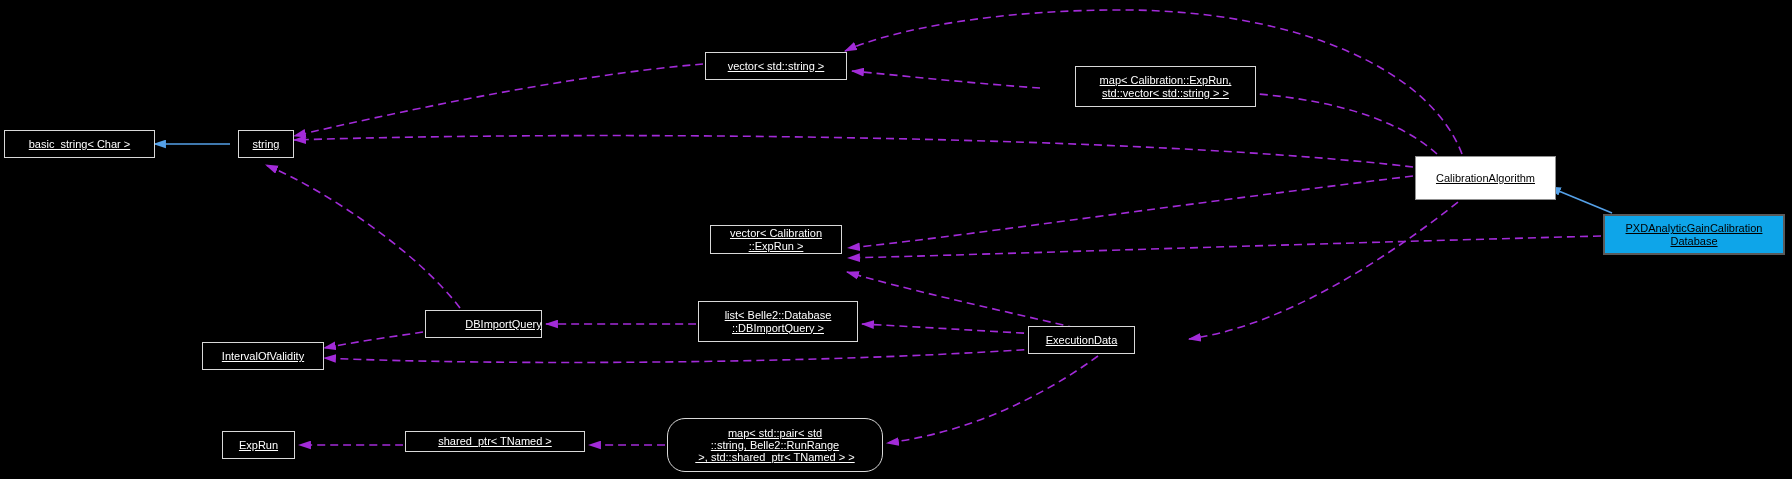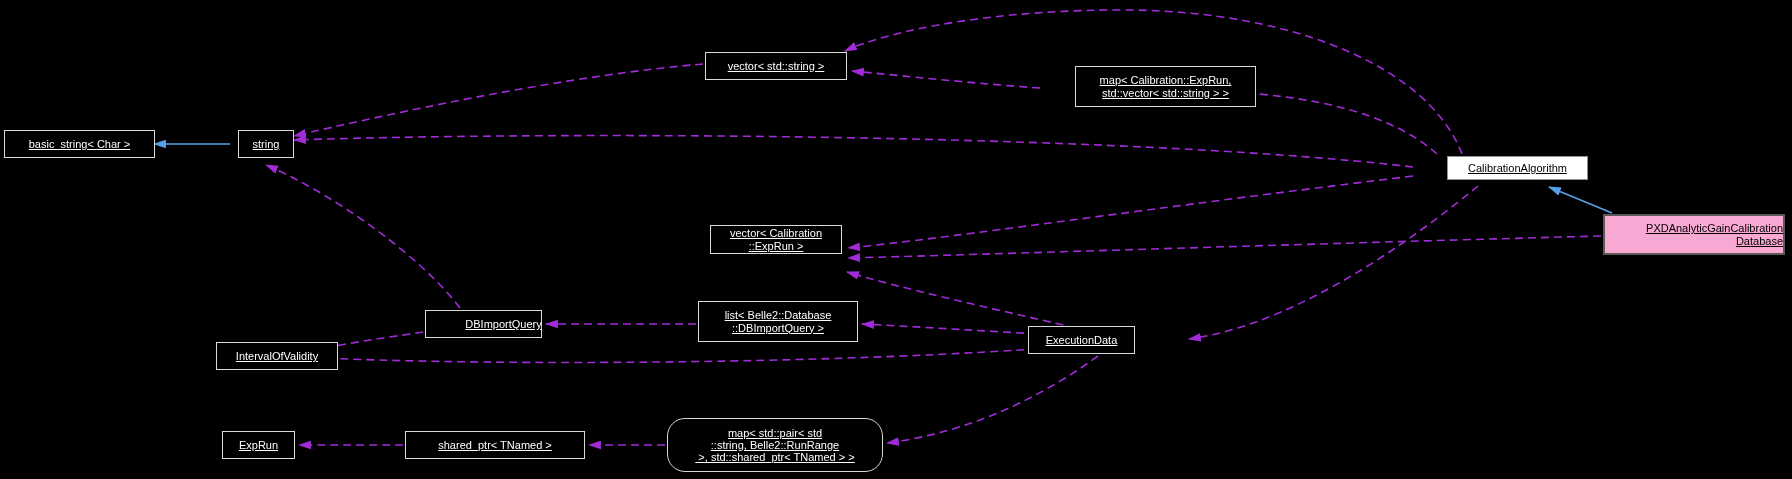--- a/index.html
+++ b/index.html
@@ -3,21 +3,21 @@
 <meta charset="utf-8">
 <style>
   html,body{margin:0;padding:0;background:#000;width:1792px;height:479px;overflow:hidden;}
   #canvas{position:relative;width:1792px;height:479px;background:#000;
           font-family:"Liberation Sans","DejaVu Sans",sans-serif;}
   #edges{position:absolute;left:0;top:0;width:1792px;height:479px;}
   .node{position:absolute;box-sizing:border-box;border:1px solid #D9D9D9;background:#000;color:#fff;
         display:flex;flex-direction:column;align-items:center;justify-content:center;
         text-align:center;font-size:11px;line-height:1.1;white-space:pre;cursor:pointer;text-decoration:underline;}
   .node.light{background:#fff;color:#000;border-color:#8f8f8f;}
-  .node.current{background:#f9a8d4;color:#000;border-color:#5a5a5a;border-width:2px;align-items:flex-end;}
+  .node.current{background:#0ea5e9;color:#000;border-color:#5a5a5a;border-width:2px;}
 </style>
 </head>
 <body>
 
 <div id="canvas">
   <svg id="edges" xmlns="http://www.w3.org/2000/svg" width="1792" height="479" viewBox="0 0 1792 479">
     <defs>
       <marker id="arrow-uses" viewBox="0 0 12 8" refX="11" refY="4" markerWidth="13" markerHeight="9" orient="auto" markerUnits="userSpaceOnUse">
         <path d="M0,0 L12,4 L0,8 Z" fill="#A22BD8"></path>
       </marker>
@@ -45,24 +45,24 @@
         <path d="M 460,308 C 420,255 330,192 266,165" fill="none" stroke="#A22BD8" stroke-width="1.6" stroke-dasharray="8 5" marker-end="url(#arrow-uses)"></path>
         <path d="M 665,445 C 640,445 615,445 589,445" fill="none" stroke="#A22BD8" stroke-width="1.6" stroke-dasharray="8 5" marker-end="url(#arrow-uses)"></path>
         <path d="M 403,445 C 370,445 335,445 299,445" fill="none" stroke="#A22BD8" stroke-width="1.6" stroke-dasharray="8 5" marker-end="url(#arrow-uses)"></path>
       </g>
   </svg>
   <div id="nodes">
       <div class="node dark" style="left: 4px; top: 130px; width: 151px; height: 28px;"><div>basic_string&lt; Char &gt;</div></div>
       <div class="node dark" style="left: 225px; top: 130px; width: 56px; height: 28px; margin-left: 13px;"><div>string</div></div>
       <div class="node dark" style="left: 705px; top: 52px; width: 142px; height: 28px;"><div>vector&lt; std::string &gt;</div></div>
       <div class="node dark" style="left: 1042px; top: 66px; width: 181px; height: 41px; margin-left: 33px;"><div>map&lt; Calibration::ExpRun,</div><div>std::vector&lt; std::string &gt; &gt;</div></div>
-      <div class="node light" style="left: 1415px; top: 156px; width: 141px; height: 24px; margin-left: 32px;"><div>CalibrationAlgorithm</div></div>
+      <div class="node light" style="left: 1415px; top: 156px; width: 141px; height: 44px;"><div>CalibrationAlgorithm</div></div>
       <div class="node current" style="left: 1603px; top: 214px; width: 182px; height: 41px;"><div>PXDAnalyticGainCalibration</div><div>Database</div></div>
       <div class="node dark" style="left: 710px; top: 225px; width: 132px; height: 29px;"><div>vector&lt; Calibration</div><div>::ExpRun &gt;</div></div>
       <div class="node dark" style="left: 425px; top: 310px; width: 117px; height: 28px; padding-left: 40px;"><div>DBImportQuery</div></div>
       <div class="node dark" style="left: 698px; top: 301px; width: 160px; height: 41px;"><div>list&lt; Belle2::Database</div><div>::DBImportQuery &gt;</div></div>
       <div class="node dark" style="left: 1028px; top: 326px; width: 107px; height: 28px;"><div>ExecutionData</div></div>
-      <div class="node dark" style="left: 216px; top: 342px; width: 122px; height: 28px;"><div>IntervalOfValidity</div></div>
+      <div class="node dark" style="left: 202px; top: 342px; width: 122px; height: 28px;"><div>IntervalOfValidity</div></div>
       <div class="node dark" style="left: 222px; top: 431px; width: 73px; height: 28px;"><div>ExpRun</div></div>
-      <div class="node dark" style="left: 405px; top: 431px; width: 180px; height: 28px;"><div>shared_ptr&lt; TNamed &gt;</div></div>
+      <div class="node dark" style="left: 405px; top: 431px; width: 180px; height: 21px;"><div>shared_ptr&lt; TNamed &gt;</div></div>
       <div class="node dark" style="left: 667px; top: 418px; width: 216px; height: 54px; border-radius: 18px;"><div>map&lt; std::pair&lt; std</div><div>::string, Belle2::RunRange</div><div> &gt;, std::shared_ptr&lt; TNamed &gt; &gt;</div></div>
     </div>
 </div>
 
 </body></html>

